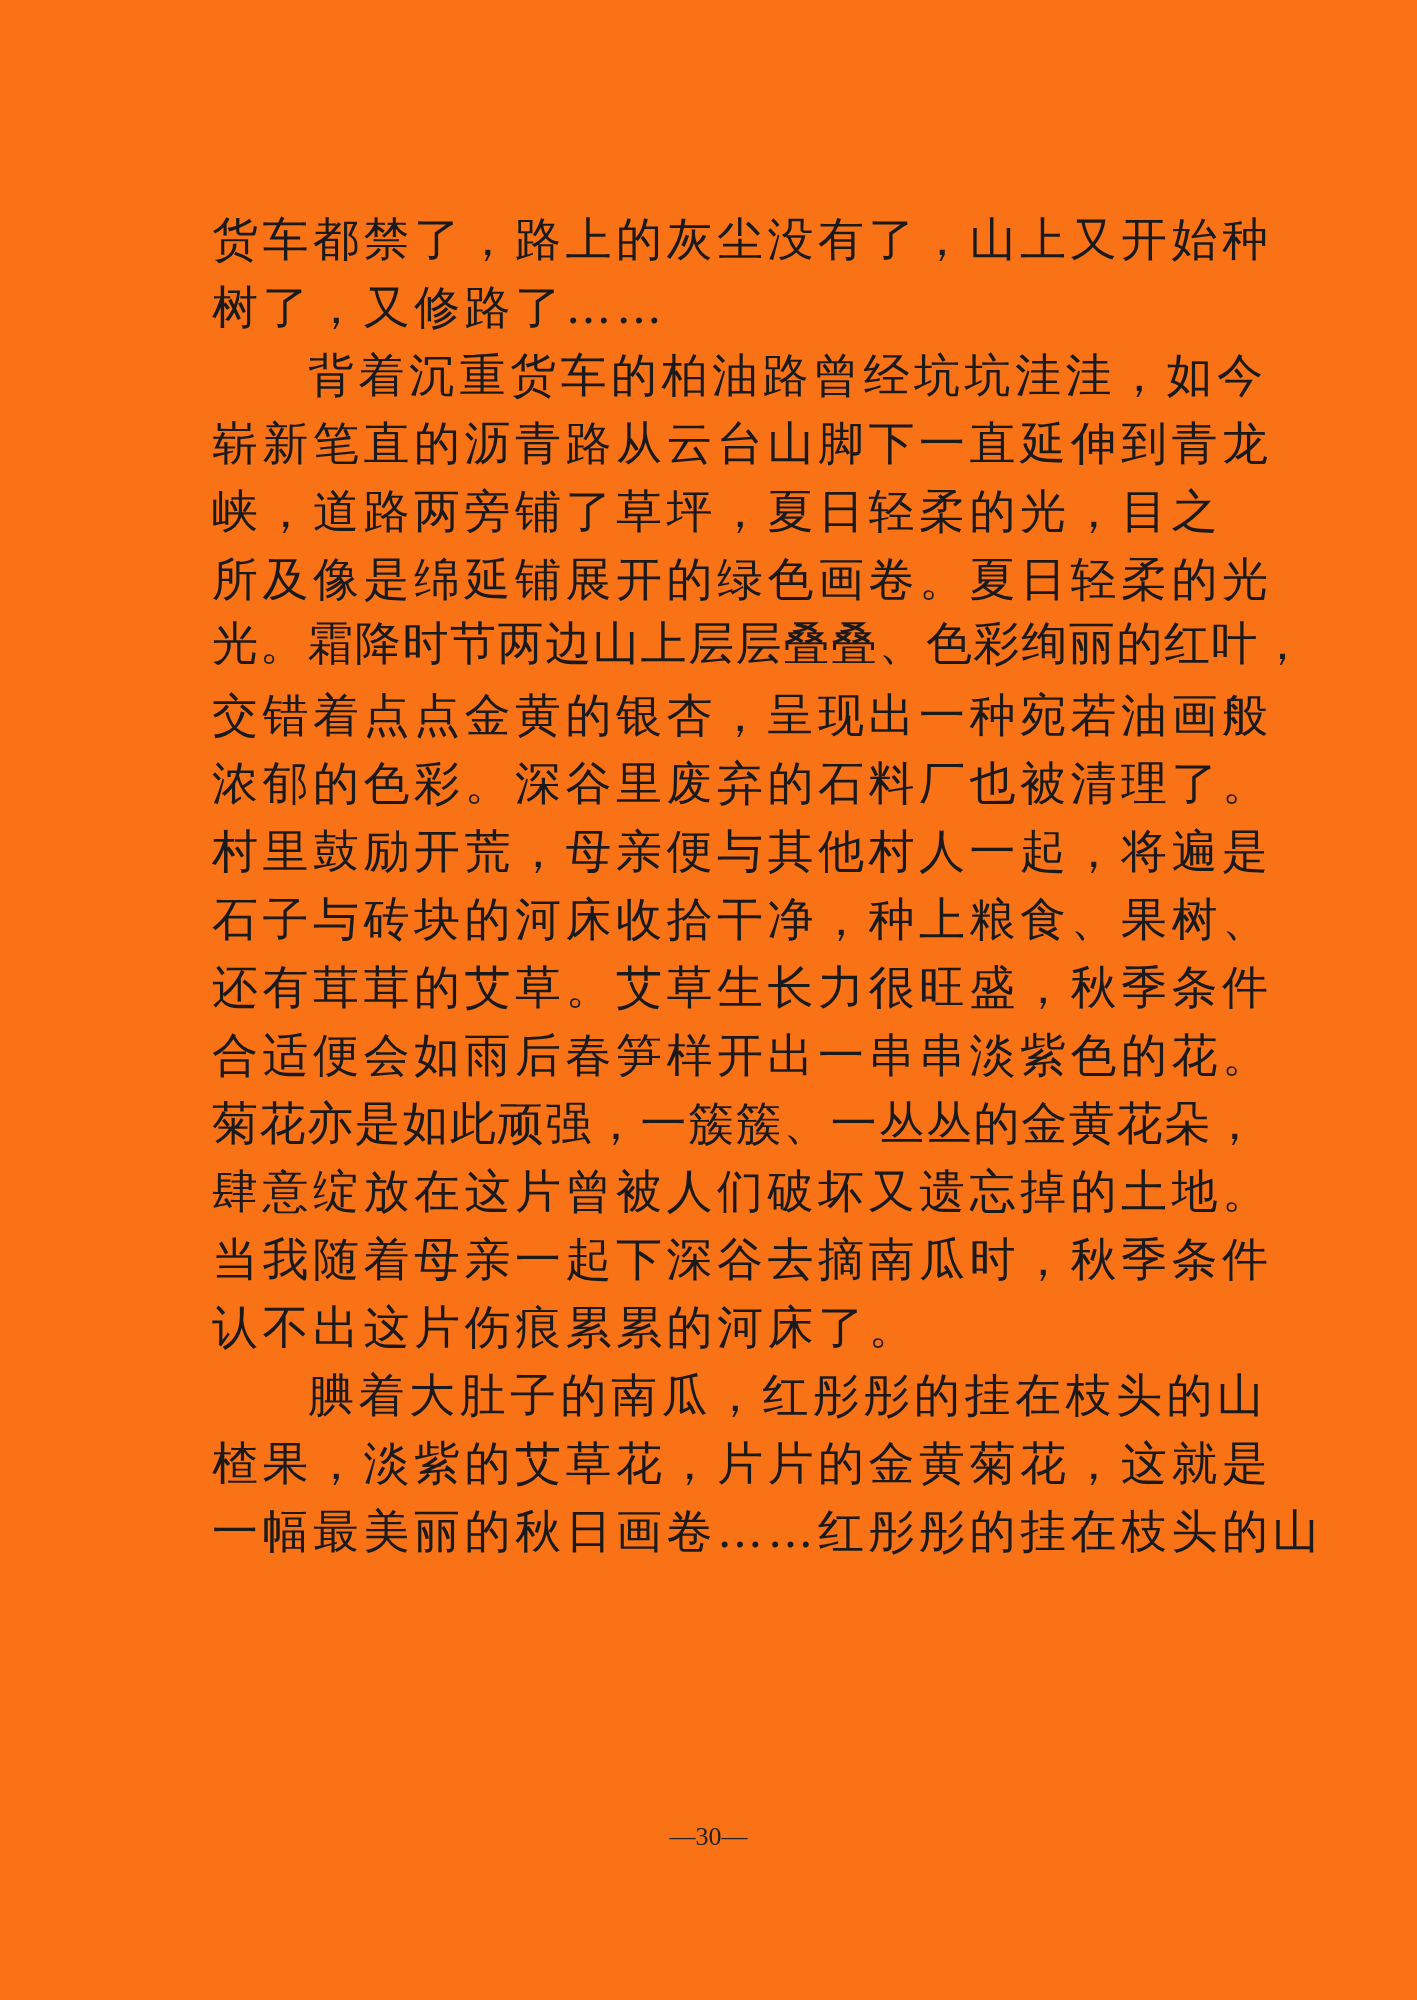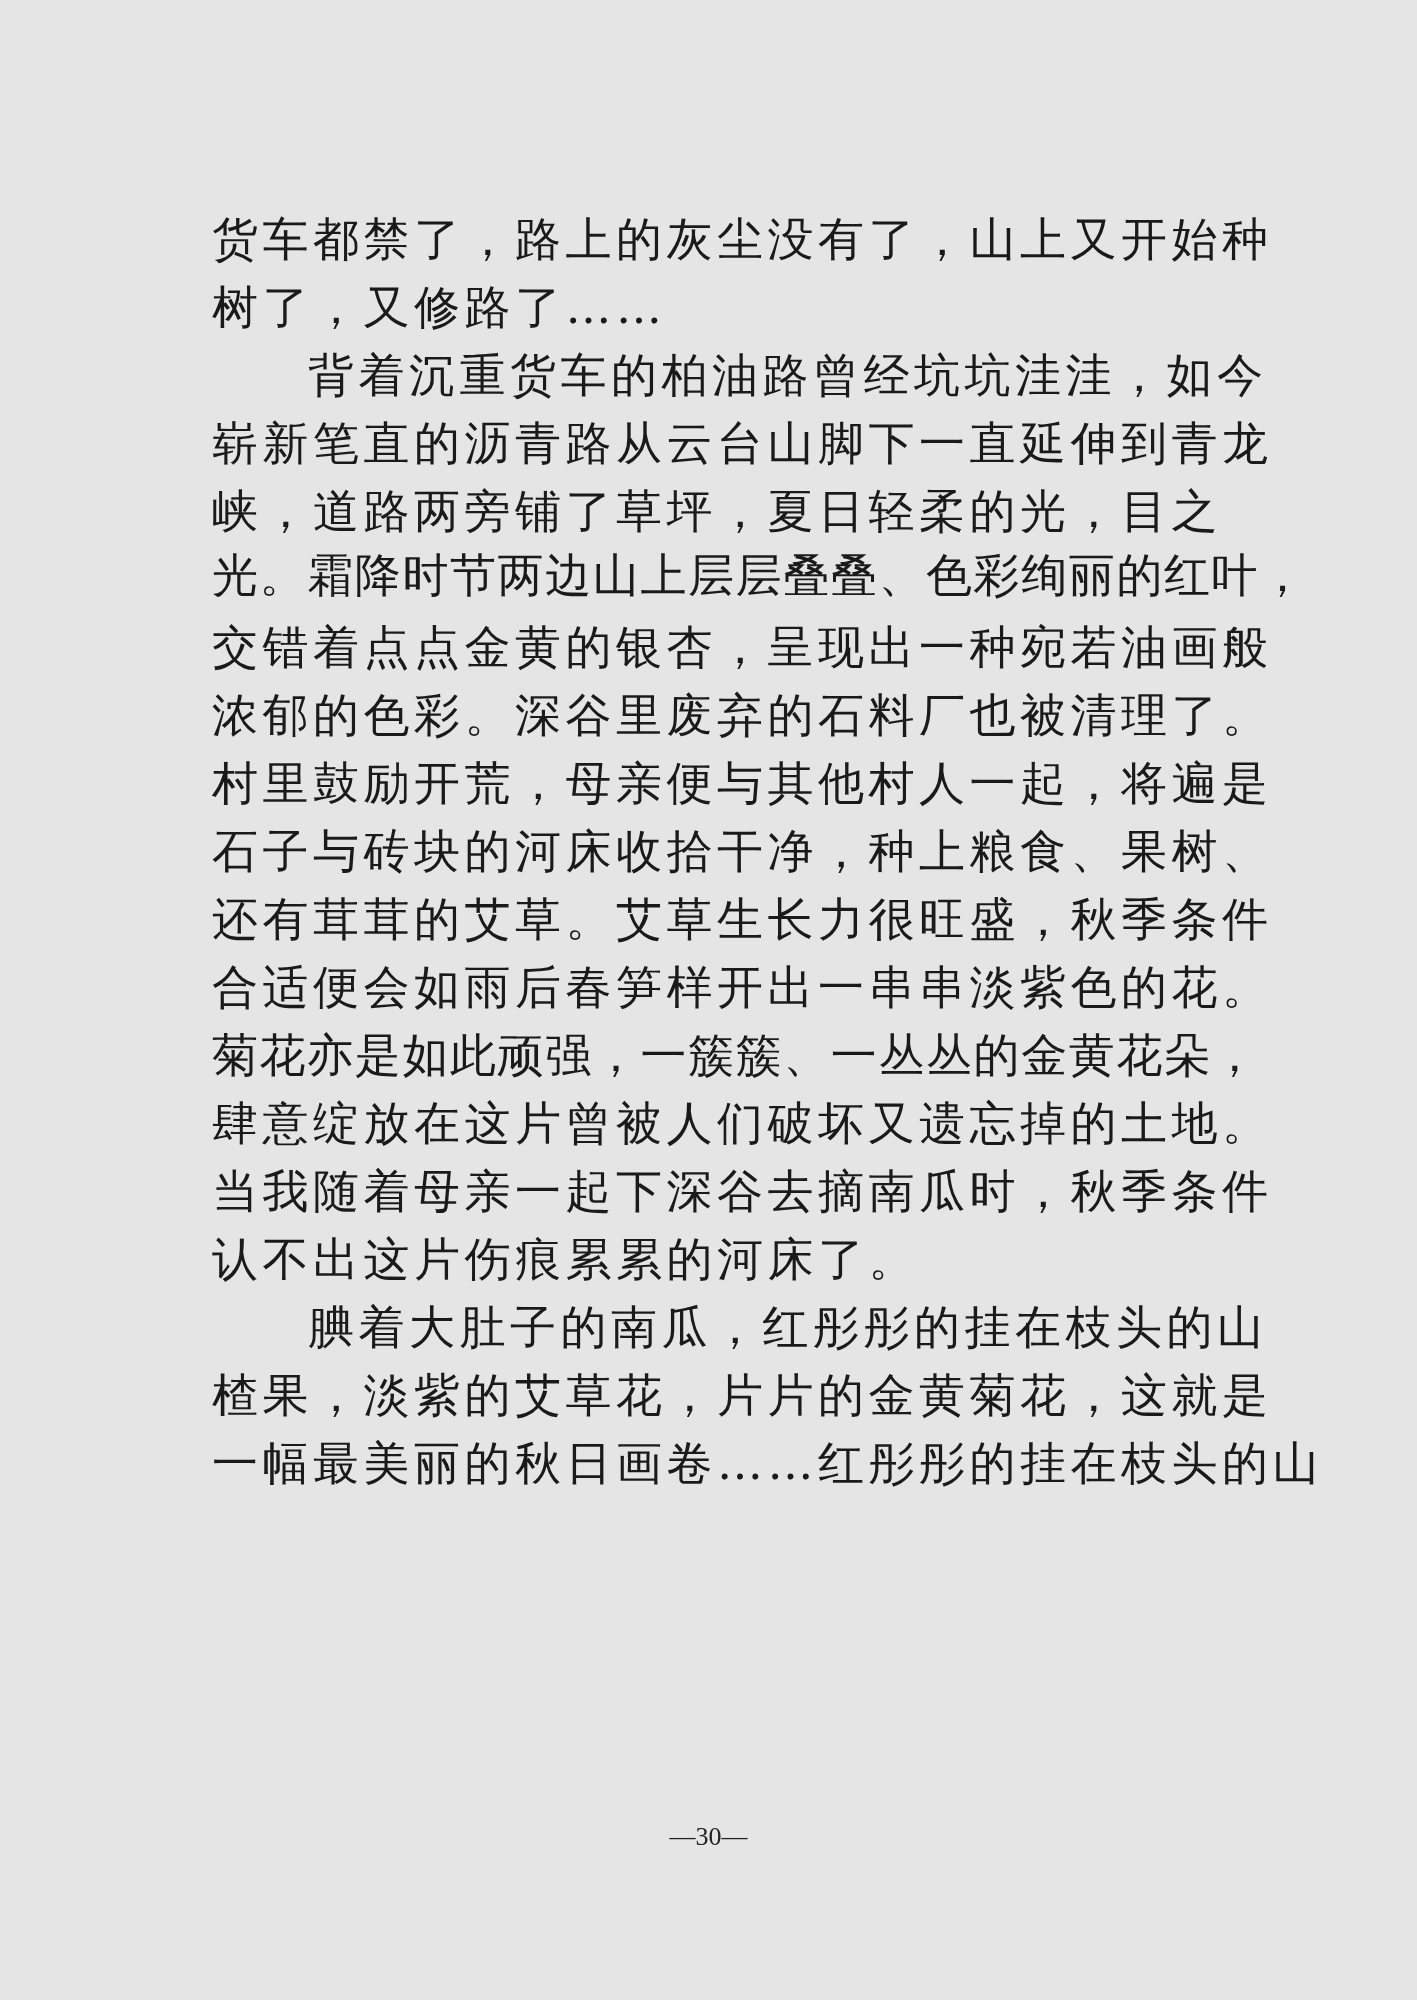--- a/index.html
+++ b/index.html
@@ -13,21 +13,21 @@
       position: relative;
       overflow: hidden;
       font-family: "DejaVu Serif", "Liberation Serif", serif;
       color: #1a1a1a;
     }
     .page {
       position: absolute;
       left: 0; top: 0;
       width: 1417px;
       height: 2000px;
-      background: #e5e5e5;
+      background: #f97316;
     }
     .text-block {
       position: absolute;
       left: 212px;
       top: 205px;
       width: 995px;
     }
     .line {
       height: 68px;
       line-height: 68px;
@@ -52,20 +52,21 @@
 </head>
 <body>
 
 <div class="page">
   <div class="text-block">
     <div class="line">货车都禁了，路上的灰尘没有了，山上又开始种</div>
     <div class="line">树了，又修路了……</div>
     <div class="line indent">背着沉重货车的柏油路曾经坑坑洼洼，如今</div>
     <div class="line">崭新笔直的沥青路从云台山脚下一直延伸到青龙</div>
     <div class="line">峡，道路两旁铺了草坪，夏日轻柔的光，目之</div>
+    <div class="line">所及像是绵延铺展开的绿色画卷。夏日轻柔的光</div>
     <div class="line" style="letter-spacing:1.6px;font-family:Liberation Mono, monospace;">光。霜降时节两边山上层层叠叠、色彩绚丽的红叶，</div>
     <div class="line">交错着点点金黄的银杏，呈现出一种宛若油画般</div>
     <div class="line">浓郁的色彩。深谷里废弃的石料厂也被清理了。</div>
     <div class="line">村里鼓励开荒，母亲便与其他村人一起，将遍是</div>
     <div class="line">石子与砖块的河床收拾干净，种上粮食、果树、</div>
     <div class="line">还有茸茸的艾草。艾草生长力很旺盛，秋季条件</div>
     <div class="line">合适便会如雨后春笋样开出一串串淡紫色的花。</div>
     <div class="line" style="letter-spacing:1.6px;">菊花亦是如此顽强，一簇簇、一丛丛的金黄花朵，</div>
     <div class="line">肆意绽放在这片曾被人们破坏又遗忘掉的土地。</div>
     <div class="line">当我随着母亲一起下深谷去摘南瓜时，秋季条件</div>

